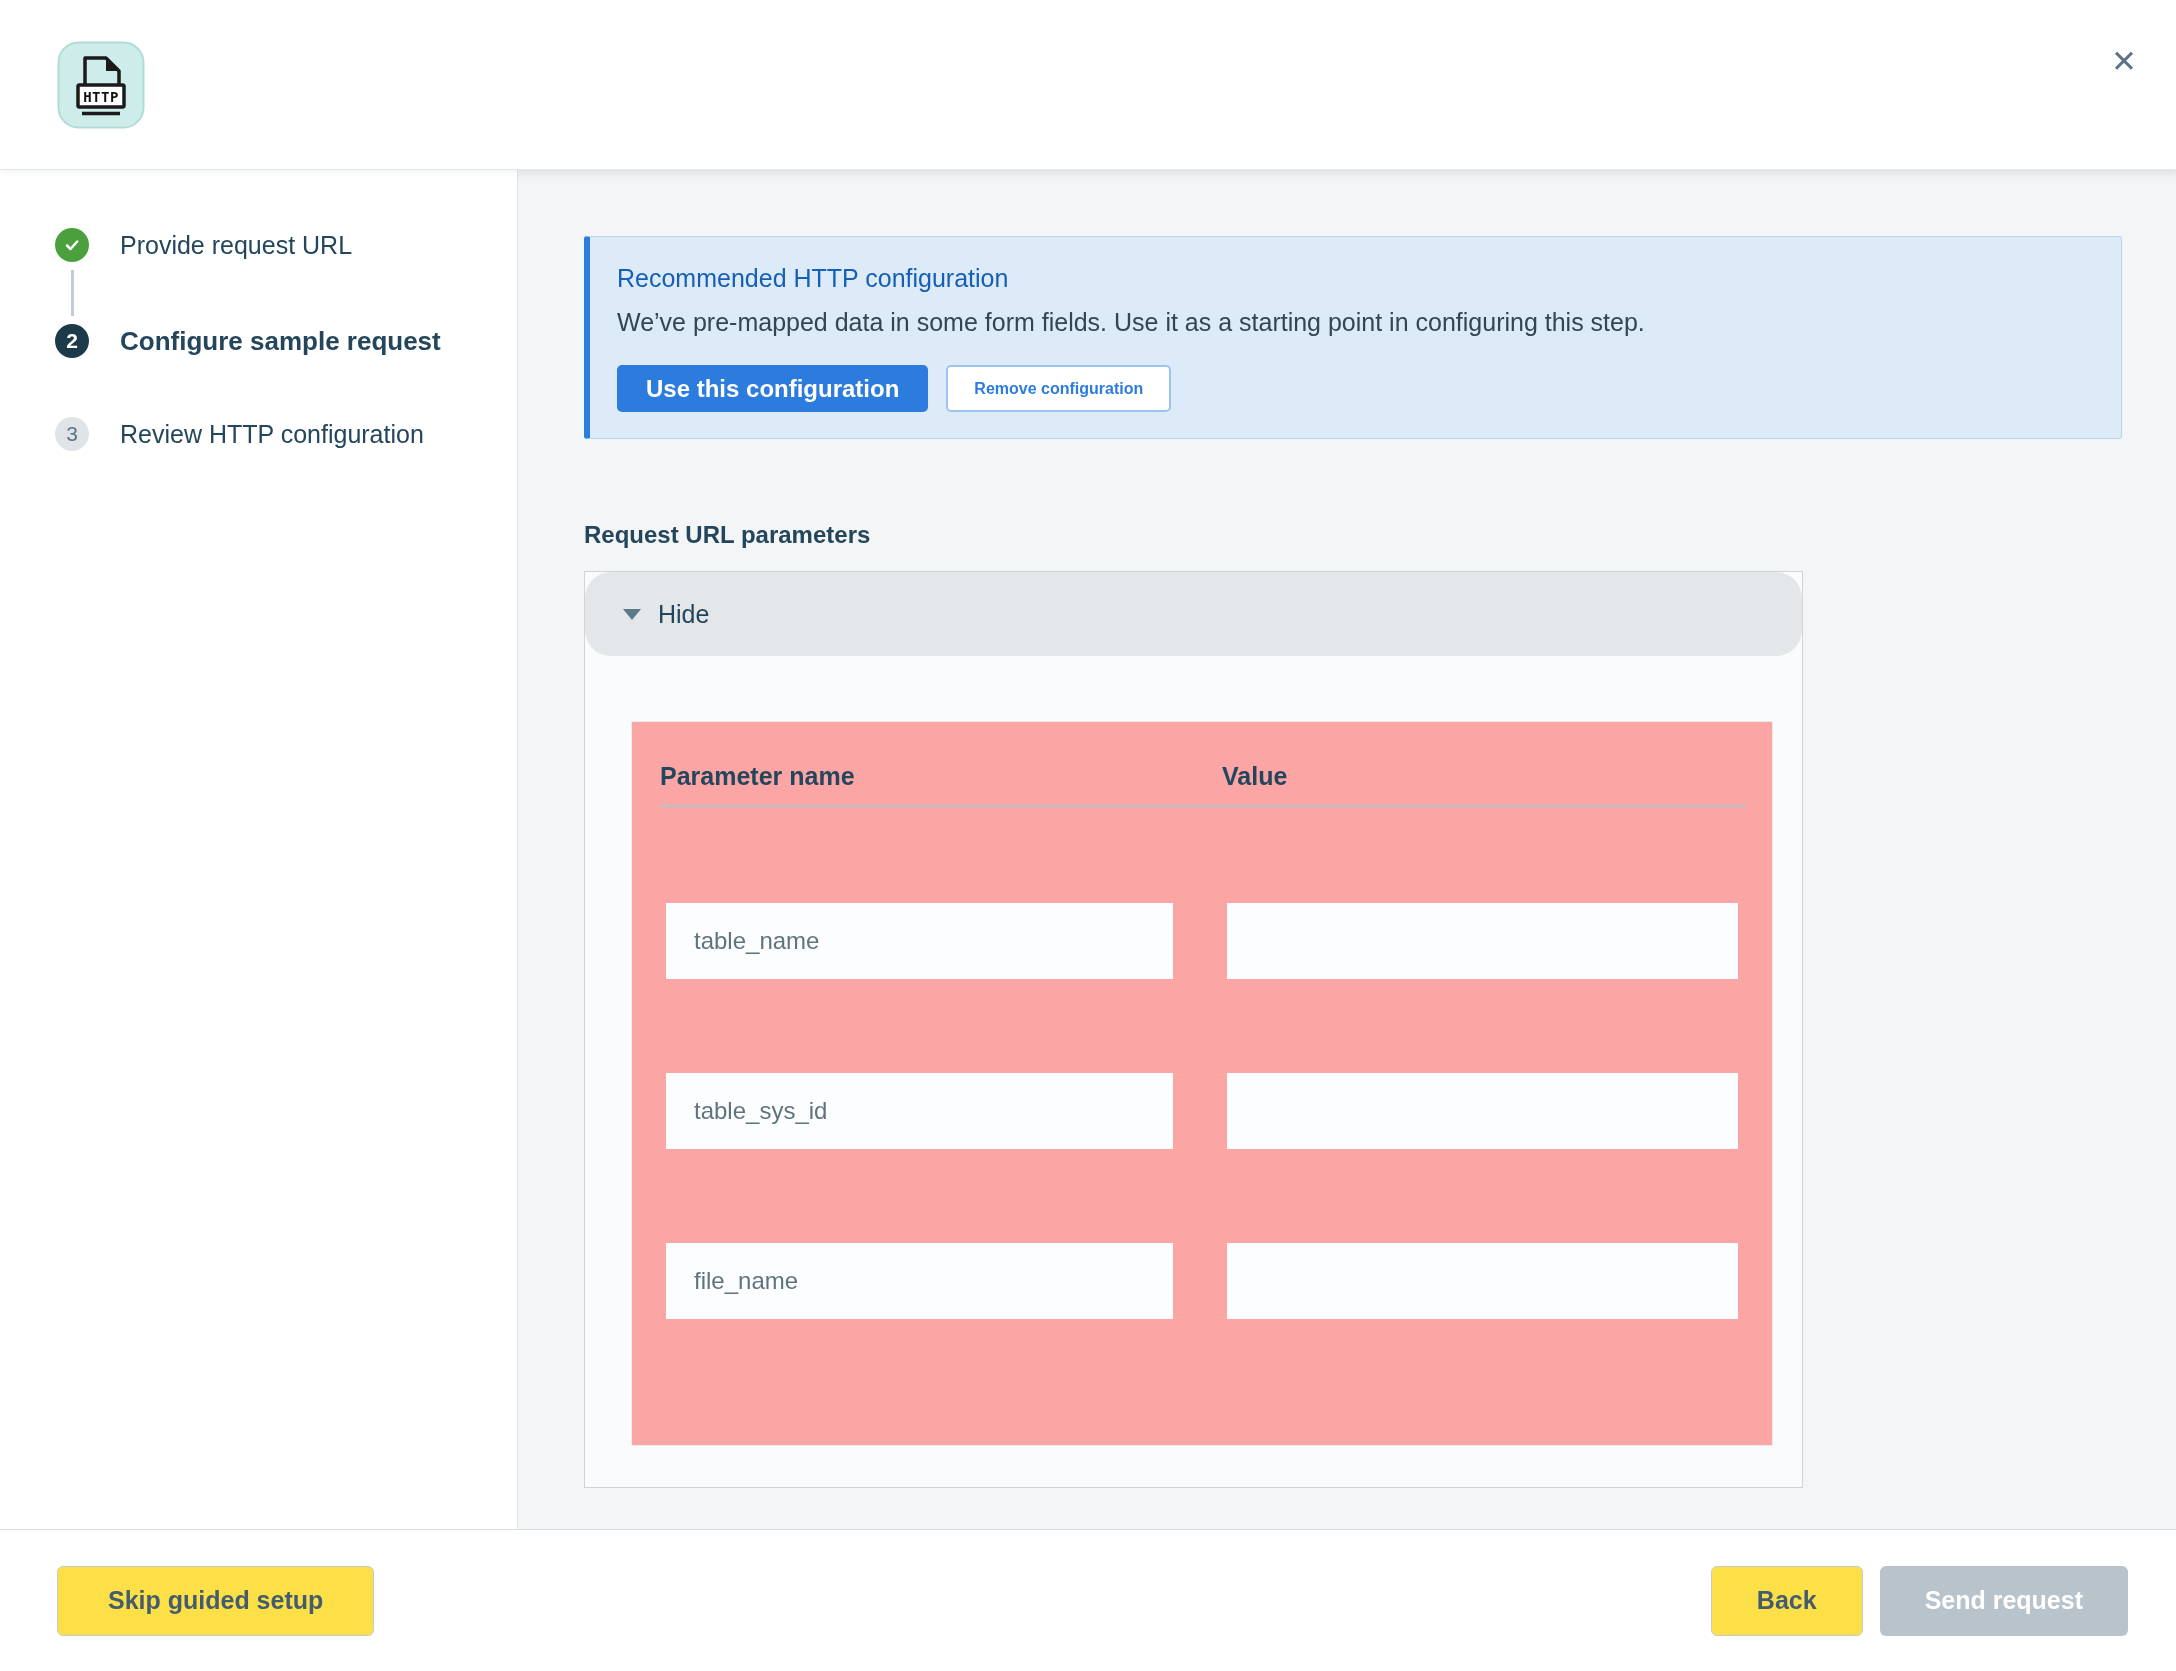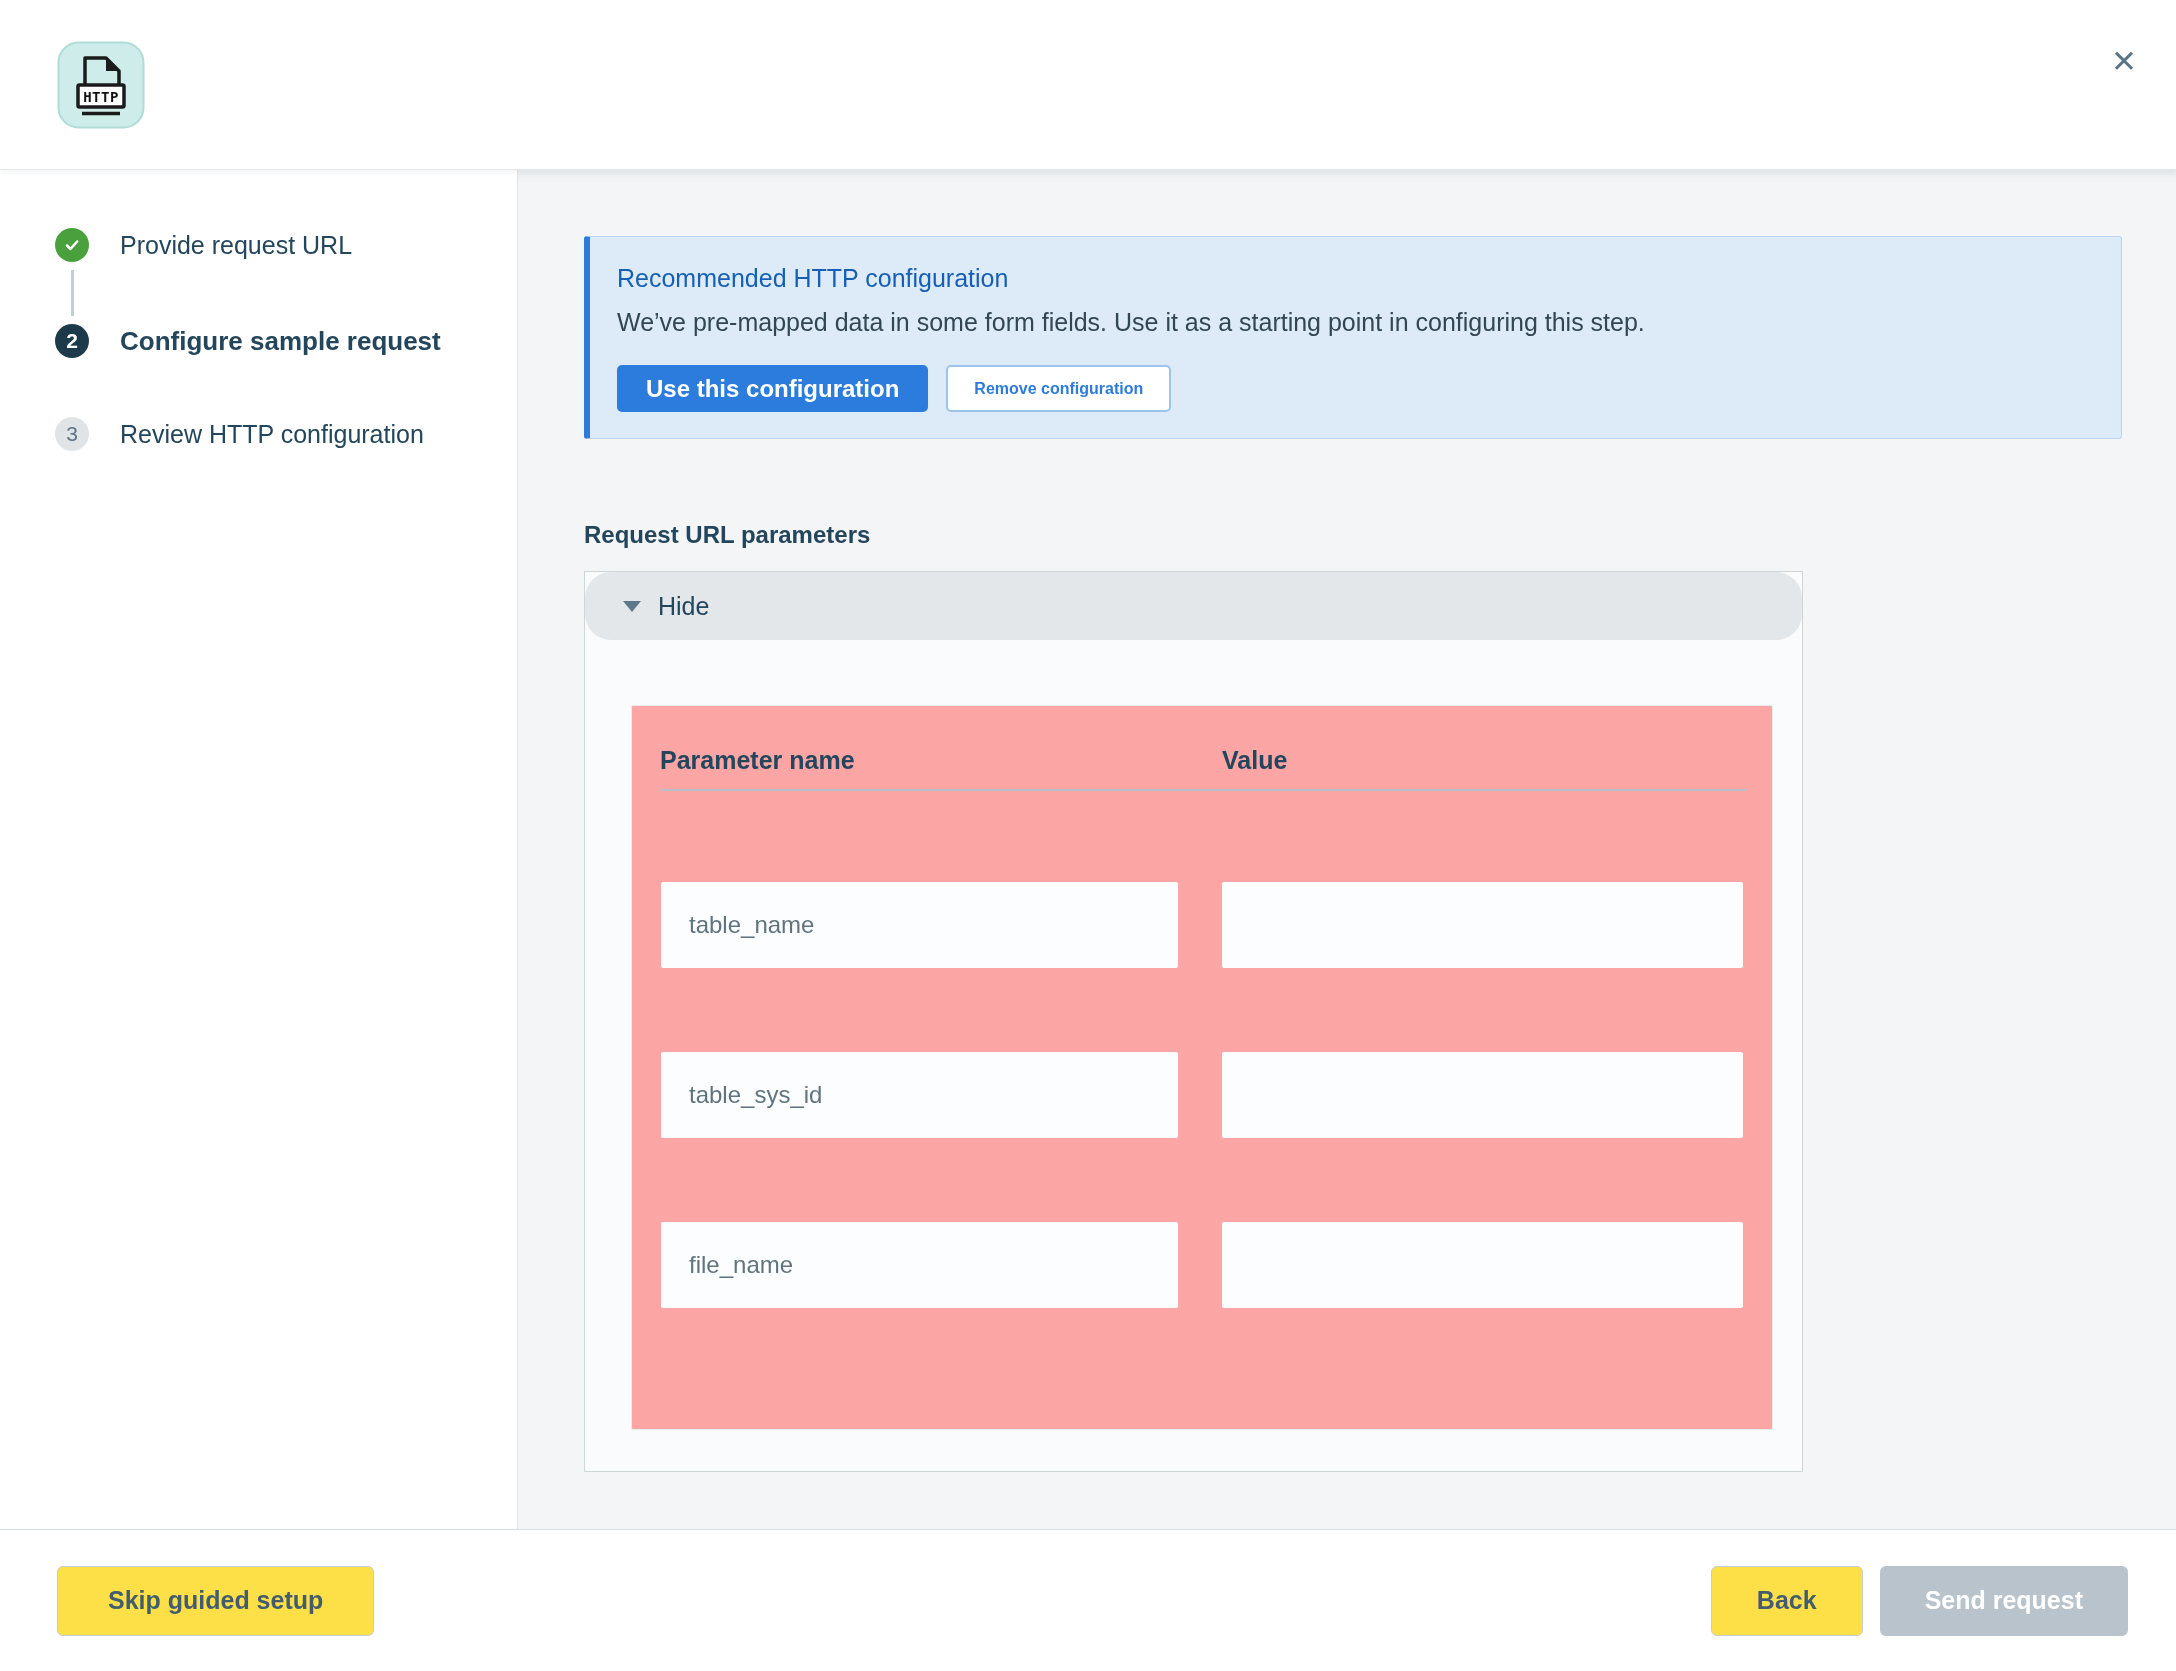--- a/index.html
+++ b/index.html
@@ -65,41 +65,41 @@
   }
   .btn-outline-blue{
     height:47px;padding:0 26px;margin-left:18px;background:#ffffff;color:#2b7cdc;
     border:2px solid #9dc4ec;border-radius:5px;font-size:16px;font-weight:700;box-sizing:border-box;
   }
 
   
   .section-label{margin-top:82px;margin-bottom:22px;font-size:24px;font-weight:700;color:#24465c;}
   .collapse-panel{width:1219px;border:1px solid #ced5d9;box-sizing:border-box;background:#fafbfc;}
   .collapse-header{
-    height:68px;background:#e4e7e9;display:flex;align-items:center;padding-left:38px;cursor:pointer;border-radius:26px;
+    height:84px;background:#e4e7e9;display:flex;align-items:center;padding-left:38px;cursor:pointer;border-radius:26px;
   }
   .caret-down{
     width:0;height:0;border-left:9px solid transparent;border-right:9px solid transparent;
     border-top:11px solid #5c7889;
   }
   .collapse-label{margin-left:17px;font-size:25px;color:#24465c;}
   .collapse-body{padding:65px 30px 41px 46px;}
 
   .param-card{
     background:#fca5a5;border:1px solid #e7ebee;border-radius:2px;
     width:1142px;box-sizing:border-box;padding:40px 28px 120px 28px;
   }
   .col-headers{display:flex;}
   .col-head{font-size:25px;font-weight:700;color:#24465c;}
   .col-head.name{width:520px;flex:0 0 520px;margin-right:42px;}
   .head-divider{height:2px;background:#b7c0c7;width:1086px;margin-top:14px;}
   .param-row{display:flex;margin-top:82px;}
   .param-row.first{margin-top:90px;}
   .param-input{
-    height:88px;box-sizing:border-box;border:1px solid #fca5a5;border-radius:3px;
+    height:88px;box-sizing:border-box;border:6px solid #fca5a5;border-radius:3px;
     background:#fcfdfe;padding:0 28px;font-size:24px;color:#60747f;font-family:inherit;outline:none;
   }
   .param-input.name{width:520px;margin-right:42px;}
   .param-input.value{width:524px;}
 
   
   .modal-footer{
     height:142px;flex:0 0 142px;background:#ffffff;border-top:1px solid #d8dee1;
     display:flex;align-items:center;padding:0 48px 0 57px;box-sizing:border-box;
   }

